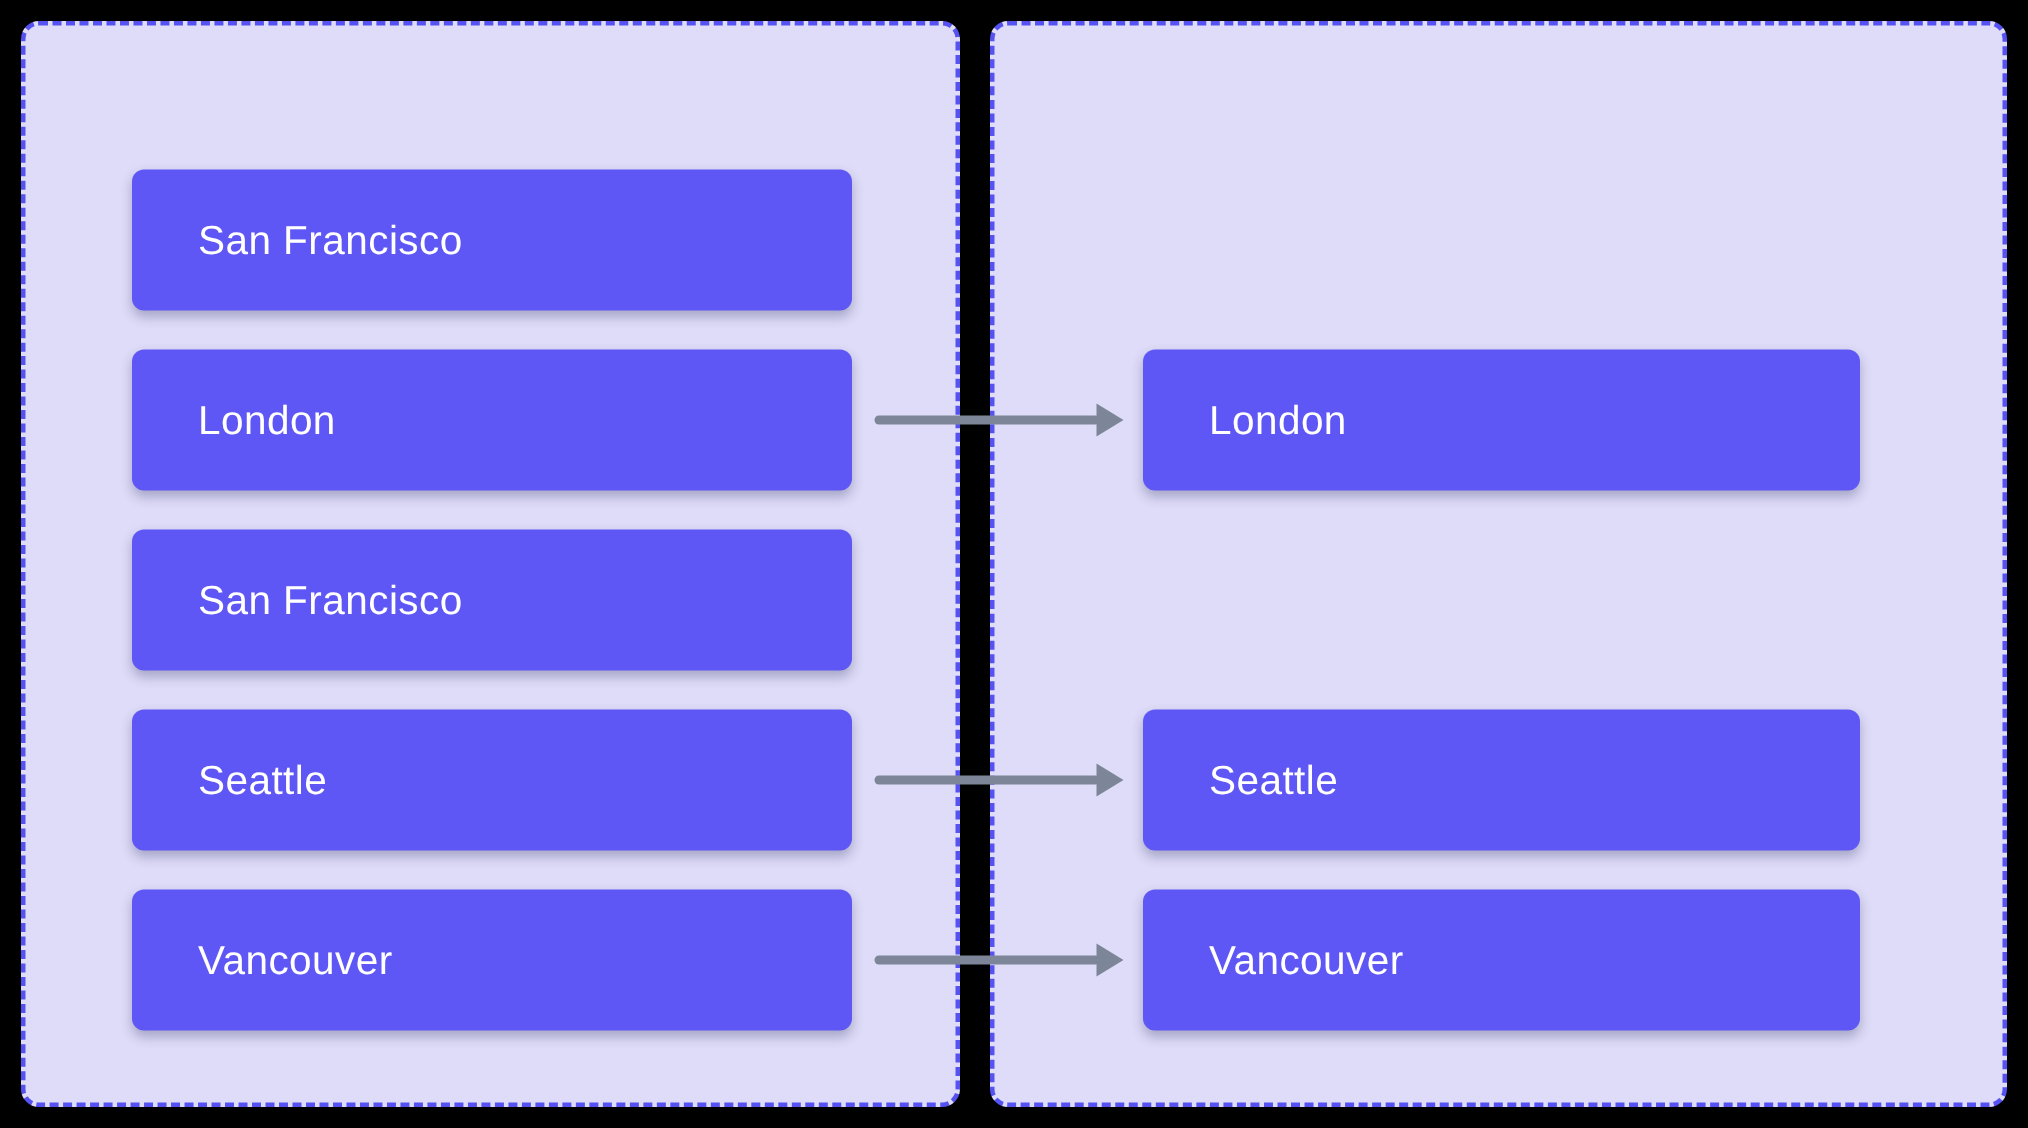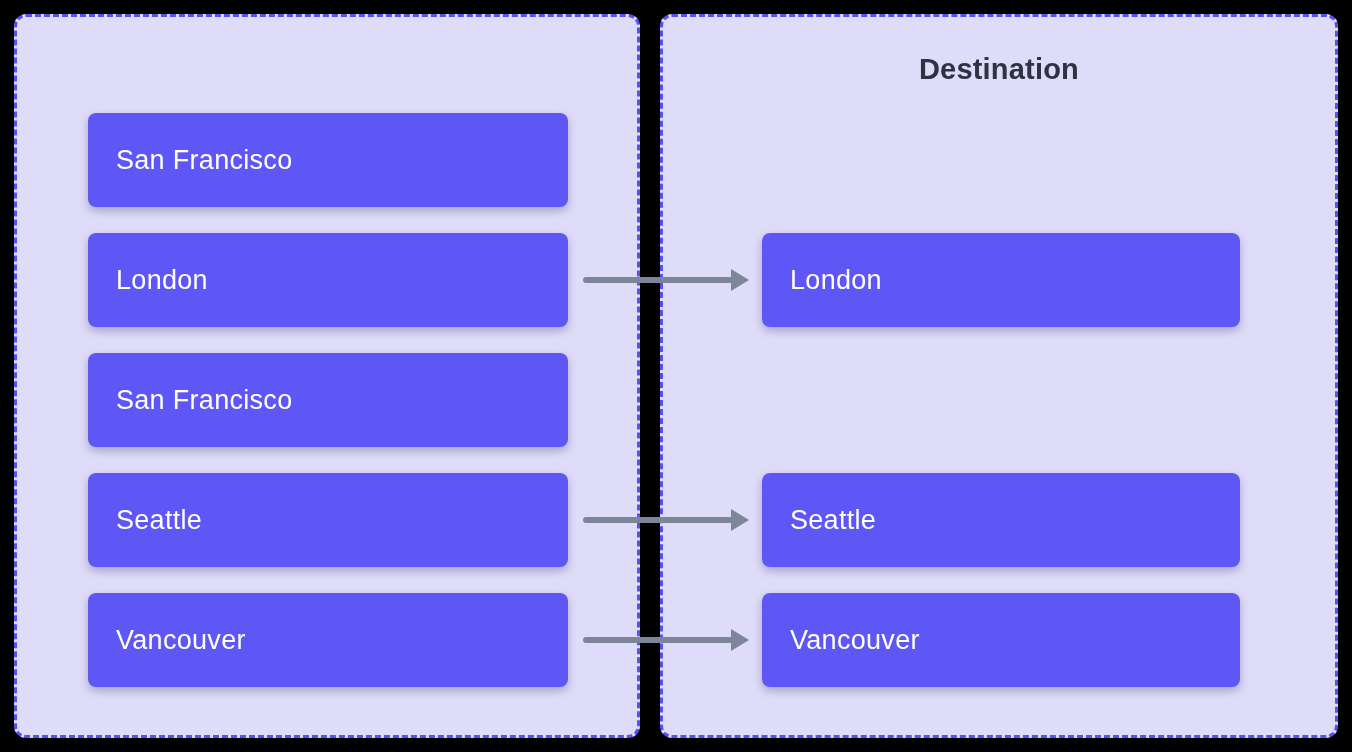--- a/index.html
+++ b/index.html
@@ -39,21 +39,21 @@
   }
   .panel-source .rows { left: 71px; }
   .panel-dest   .rows { left: 99px; }
   .row { height: 94px; margin-bottom: 26px; }
   .city-box {
     height: 94px;
     border-radius: 8px;
     background: var(--box-bg, #5f57f5);
     display: flex;
     align-items: center;
-    padding-left: 28px;
+    padding-left: 44px;
     box-shadow: 0 4px 8px rgba(40, 40, 90, 0.30);
   }
   .panel-source .city-box { width: 480px; }
   .panel-dest   .city-box { width: 478px; }
   .city-label {
     color: var(--box-text, #fff);
     font-size: 27px;
     font-weight: 500;
     letter-spacing: 0.3px;
   }
@@ -113,21 +113,20 @@
         </div>
         <div class="row">
           <div class="city-box">
             <span class="city-label">Vancouver</span>
           </div>
         </div>
       </div>
   </section>
 
   <section class="panel panel-dest">
-    <h2 class="panel-title">Destination</h2>
     <div class="rows">
         <div class="row"></div>
         <div class="row">
           <div class="city-box">
             <span class="city-label">London</span>
           </div>
         </div>
         <div class="row"></div>
         <div class="row">
           <div class="city-box">

